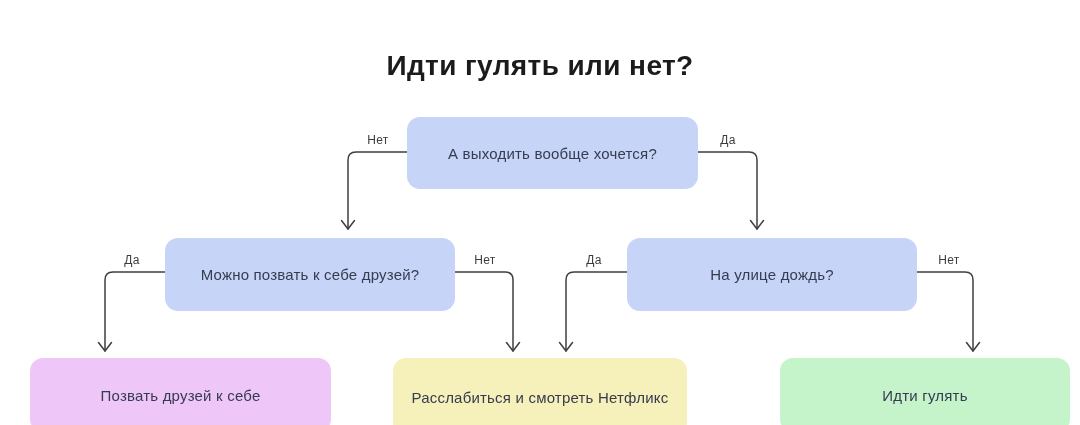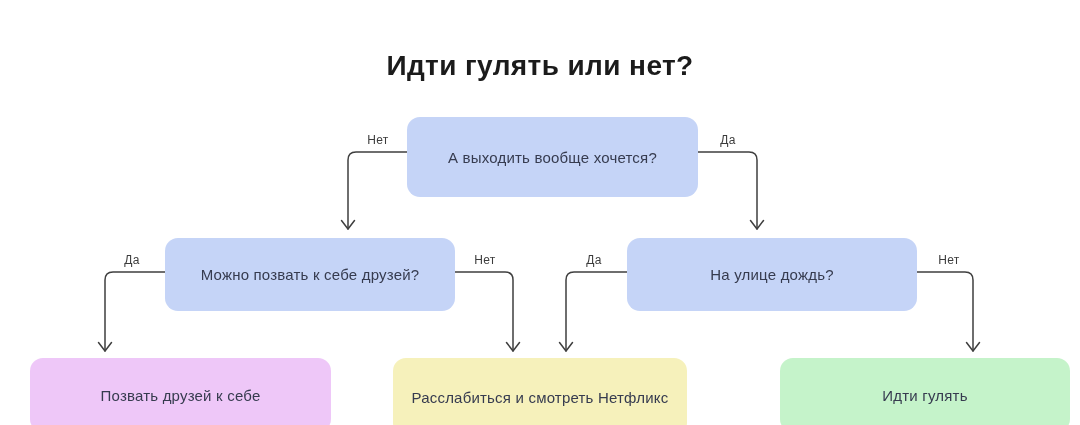--- a/index.html
+++ b/index.html
@@ -46,21 +46,21 @@
     display: flex;
     align-items: center;
     justify-content: center;
     text-align: center;
     font-size: 15px;
     letter-spacing: 0.2px;
     color: var(--box-text, #363b4f);
     padding: 6px 18px;
   }
   .node.question { background: var(--question-box, #c5d4f7); }
-  .node.root    { left: 407px; top: 93px;  width: 291px; height: 80px; }
+  .node.root    { left: 407px; top: 93px;  width: 291px; height: 72px; }
   .node.invite  { left: 165px; top: 214px; width: 290px; height: 73px; }
   .node.rain    { left: 627px; top: 214px; width: 290px; height: 73px; }
   .node.call    { left: 30px;  top: 334px; width: 301px; height: 74px; background: var(--call-friends-box, #eec7f8); }
   .node.netflix { left: 393px; top: 334px; width: 294px; height: 78px; background: var(--netflix-box, #f6f1bb); }
   .node.walk    { left: 780px; top: 334px; width: 290px; height: 74px; background: var(--walk-box, #c5f3ca); }
   .edge-label {
     position: absolute;
     transform: translateX(-50%);
     font-size: 12px;
     letter-spacing: 0.3px;

